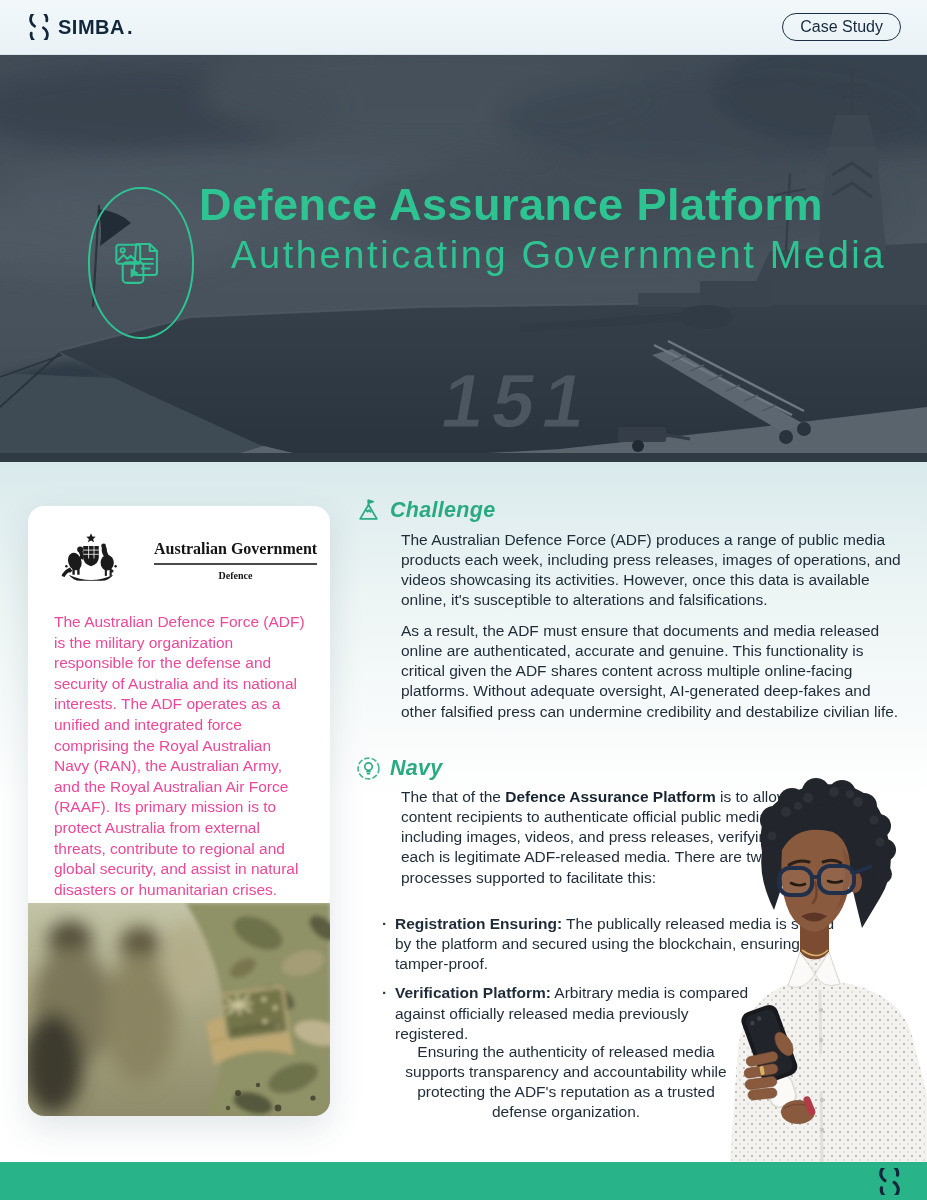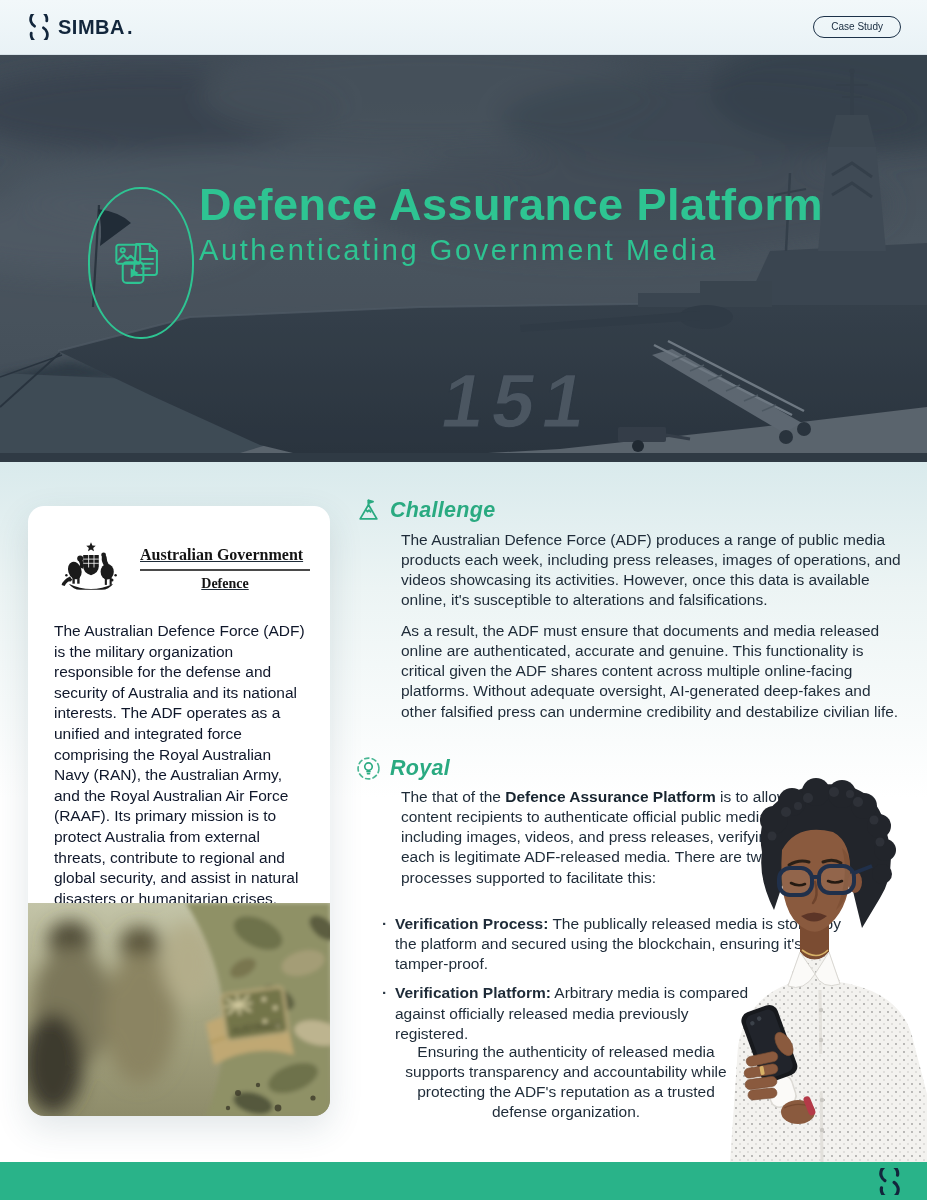--- a/index.html
+++ b/index.html
@@ -7,46 +7,46 @@
   .page{position:relative;width:927px;height:1200px;overflow:hidden;background:#ffffff;margin:0 auto;}
 
   
   .topbar{position:absolute;left:0;top:0;width:927px;height:55px;
     background:linear-gradient(180deg,#f2f8fa 0%,#e9f2f6 100%);
     border-bottom:1px solid #d7e2e8;display:flex;align-items:center;justify-content:space-between;
     padding:0 26px;box-sizing:border-box;z-index:5;}
   .brand{display:flex;align-items:center;gap:6px;cursor:pointer;}
   .brand .word{font-weight:800;font-size:20px;letter-spacing:.5px;color:#12263c;}
   .brand .dot{font-weight:800;font-size:20px;color:#12263c;margin-left:-4px;}
-  .badge{border:1.6px solid #1c3148;border-radius:999px;padding:5px 17px;font-size:10px;
+  .badge{border:1.6px solid #1c3148;border-radius:999px;padding:5px 17px;font-size:16px;
     color:#16293d;background:transparent;line-height:1;}
 
   
   .hero{position:absolute;left:0;top:55px;width:927px;height:407px;overflow:hidden;background:#46505a;}
   .hero svg.scene{position:absolute;left:0;top:0;width:100%;height:100%;}
   .hero .tint{position:absolute;inset:0;background:rgba(38,50,66,.22);}
   .hero-icon{position:absolute;left:88px;top:132px;width:102px;height:148px;border:2.5px solid #2ec492;
     border-radius:52px/74px;display:flex;align-items:center;justify-content:center;z-index:3;}
   .hero-titles{position:absolute;left:199px;top:125px;z-index:3;}
   .hero-title{font-size:45px;font-weight:600;color:#2ec492;letter-spacing:.5px;line-height:1.1;}
-  .hero-sub{font-size:29px;font-weight:400;color:#2ec492;letter-spacing:2.6px;margin-top:4px;}
+  .hero-sub{font-size:38px;font-weight:400;color:#2ec492;letter-spacing:2.6px;margin-top:4px;margin-left:32px;}
 
   
   .content{position:absolute;left:0;top:462px;width:927px;height:700px;
     background:linear-gradient(180deg,#d9eaec 0%,#ecf4f4 18%,#ffffff 48%,#ffffff 100%);}
   .card{position:absolute;left:28px;top:44px;width:302px;height:610px;background:#ffffff;
     border-radius:16px;box-shadow:0 12px 34px rgba(44,78,92,.14);}
-  .card-logo-row{display:flex;align-items:center;gap:10px;padding:33px 20px 10px 24px;text-decoration:underline;}
+  .card-logo-row{display:flex;align-items:center;gap:24px;padding:24px 20px 10px 24px;}
   .crest{width:78px;height:60px;flex:0 0 auto;}
   .gov-text{flex:1;}
   .gov-title{font-family:"Liberation Serif","DejaVu Serif",serif;font-weight:700;font-size:16px;
     color:#141414;padding-bottom:5px;border-bottom:2px solid #4a4a4a;white-space:nowrap;}
-  .gov-dept{font-family:"Liberation Serif","DejaVu Serif",serif;font-weight:700;font-size:14px;
+  .gov-dept{font-family:"Liberation Serif","DejaVu Serif",serif;font-weight:700;font-size:10px;
     color:#141414;text-align:center;margin-top:5px;}
-  .card-desc{padding:12px 25px 0 26px;font-size:15.5px;line-height:1.33;color:#0f172a;}
+  .card-desc{padding:12px 25px 0 26px;font-size:15.5px;line-height:1.33;color:#ec4899;}
   .card-photo{position:absolute;left:0;bottom:0;width:302px;height:213px;border-radius:0 0 16px 16px;overflow:hidden;}
   .card-photo svg{width:100%;height:100%;display:block;}
 
   .sec-head{position:absolute;display:flex;align-items:center;gap:9px;font-style:italic;}
   .sec-head .label{font-size:21.5px;font-weight:700;color:#2aaa81;letter-spacing:.3px;}
   .para{position:absolute;font-size:15.5px;line-height:1.3;color:#1e2b38;margin-left:20px;}
   .para strong{color:#17242f;}
   .bullets{position:absolute;left:381px;top:452px;width:452px;margin:0;padding:0;list-style:none;}
   .bullets li{position:relative;padding-left:14px;margin-bottom:9px;font-size:15.5px;line-height:1.3;color:#1e2b38;}
   .bullets li .tick{position:absolute;left:1px;top:0;font-weight:700;color:#2b3844;}
@@ -308,28 +308,28 @@
 
     <div class="sec-head" style="left:356px;top:294px;">
       <span style="display:flex;">
         <svg width="25" height="25" viewBox="0 0 24 24" fill="none" stroke="#2aaa81" stroke-width="1.6" stroke-linecap="round">
           <circle cx="12" cy="12" r="10" stroke-dasharray="4 3.2" opacity=".85"></circle>
           <circle cx="12" cy="10.2" r="3.6"></circle>
           <line x1="10.6" y1="15" x2="13.4" y2="15"></line>
           <line x1="11" y1="17" x2="13" y2="17"></line>
         </svg>
       </span>
-      <span class="label">Royal</span>
+      <span class="label">Navy</span>
     </div>
     <div class="para" style="left:381px;top:325px;width:437px;"><span>The that of the </span><strong>Defence Assurance Platform</strong><span> is to allow content recipients to authenticate official public media releases, including images, videos, and press releases, verifying that each is legitimate ADF-released media. There are two main processes supported to facilitate this:</span></div>
 
     <ul class="bullets">
       <li style="width:452px;">
         <span class="tick">·</span>
-        <strong>Verification Process:</strong> <span>The publically released media is stored by the platform and secured using the blockchain, ensuring it's tamper-proof.</span>
+        <strong>Registration Ensuring:</strong> <span>The publically released media is stored by the platform and secured using the blockchain, ensuring it's tamper-proof.</span>
       </li>
       <li style="width:360px;">
         <span class="tick">·</span>
         <strong>Verification Platform:</strong> <span>Arbitrary media is compared against officially released media previously registered.</span>
       </li>
     </ul>
 
     <div class="para" style="left:381px;top:580px;width:330px;text-align:center;">Ensuring the authenticity of released media supports transparency and accountability while protecting the ADF's reputation as a trusted defense organization.</div>
 
     <div class="person">

